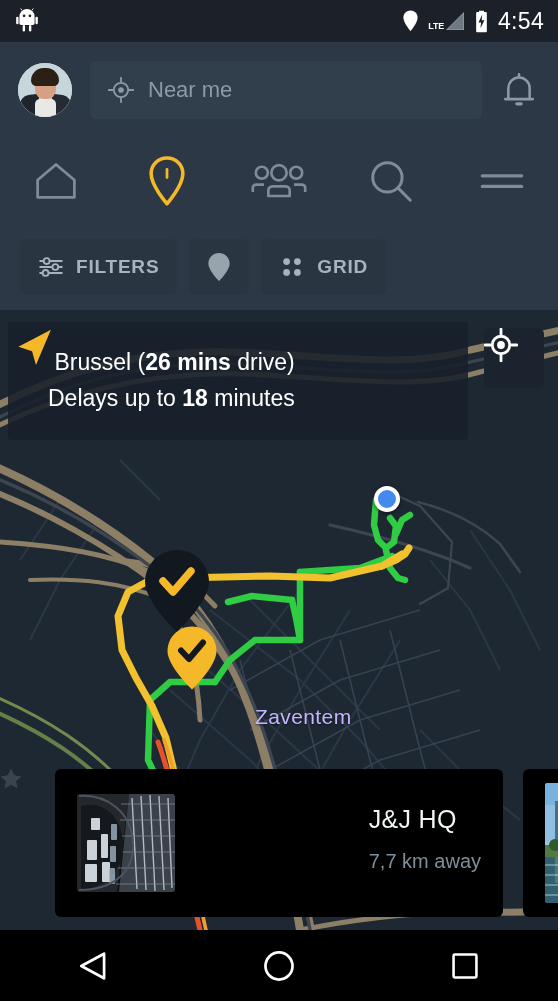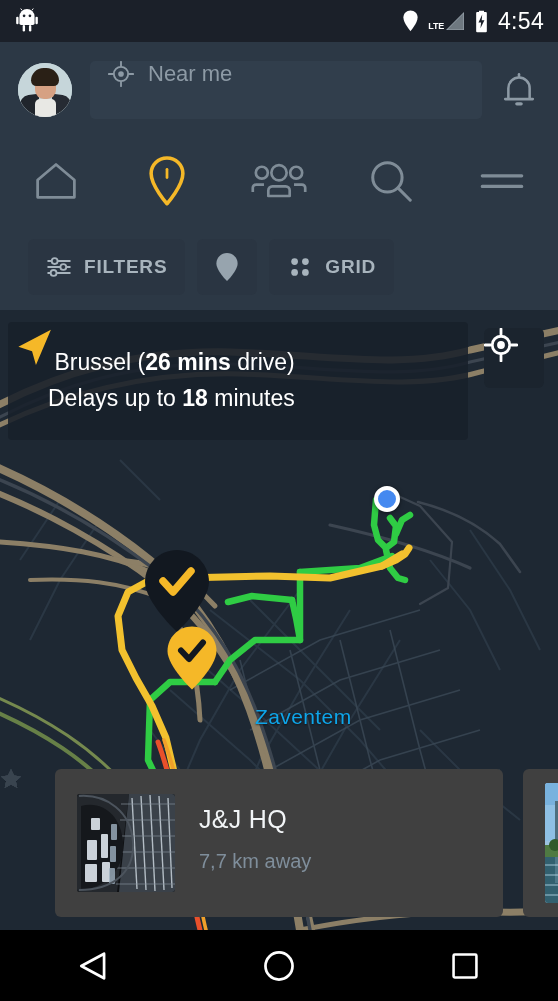--- a/index.html
+++ b/index.html
@@ -65,21 +65,21 @@
   .avatar .jacket-r {
     position:absolute; right:1px; bottom:0; width:20px; height:22px;
     background:#262b33; border-radius:2px 10px 0 0; transform: rotate(8deg);
   }
   .searchbar {
     flex: 1 1 auto;
     margin: 0 16px 0 18px;
     height: 58px;
     background: #313e4c;
     border-radius: 5px;
-    display: flex; align-items: flex-start;
+    display: flex; align-items: center;
     padding: 0 18px;
   }
   .search-input {
     flex: 1; border: none; outline: none; background: transparent;
     color: #94a3ad; font-size: 22px;
     font-family: "Liberation Sans", sans-serif;
     margin-left: 14px;
   }
   .search-input::placeholder { color: #8d9aa5; }
   .bell-btn { flex: 0 0 auto; width: 42px; height: 44px; display:flex; align-items:center; justify-content:center; }
@@ -97,21 +97,21 @@
     height: 100%;
     cursor: pointer;
   }
 
   
   .chiprow {
     position: absolute; top: 224px; left: 0;
     width: 558px; height: 86px;
     background: #2c3845;
     display: flex; align-items: center;
-    padding: 0 28px;
+    padding: 0 20px;
     gap: 12px;
     z-index: 50;
   }
   .chip {
     background: #2a3542;
     border-radius: 6px;
     height: 56px;
     display: flex; align-items: center; justify-content: center;
     gap: 12px;
     padding: 0 18px;
@@ -126,21 +126,21 @@
   .map {
     position: absolute; top: 310px; left: 0;
     width: 558px; height: 620px;
     background: #1e2833;
     overflow: hidden;
     z-index: 10;
   }
   .map svg { position: absolute; top: 0; left: 0; }
   .maplabel {
     position: absolute;
-    color: #0ea5e9; font-size: 21px;
+    color: #c4b5fd; font-size: 21px;
     letter-spacing: 0.4px;
     text-shadow: 0 1px 2px rgba(0,0,0,.5);
     pointer-events: none;
   }
 
   
   .traffic-card {
     position: absolute; top: 12px; left: 8px;
     width: 460px; height: 118px;
     background: rgba(24,32,42,0.88);
@@ -175,25 +175,26 @@
   .cardstrip {
     position: absolute; bottom: 12px; left: 0;
     width: 558px; height: 150px;
     display: flex; align-items: center;
     padding-left: 55px; gap: 20px;
     z-index: 30;
   }
   .place-card {
     flex: 0 0 auto;
     width: 448px; height: 148px;
-    background: #404040;
+    background: #000000;
     border-radius: 6px;
     display: flex; align-items: center;
     padding: 0 22px;
     cursor: pointer;
+    justify-content: space-between;
   }
   .thumb {
     width: 98px; height: 98px;
     border-radius: 3px; overflow: hidden;
     flex: 0 0 auto; position: relative;
     background: #14161a;
   }
   .card-body { margin-left: 24px; }
   .card-title { color: #f2f5f7; font-size: 25px; letter-spacing: .3px; }
   .card-sub { color: #7f8e9b; font-size: 20px; margin-top: 16px; }

